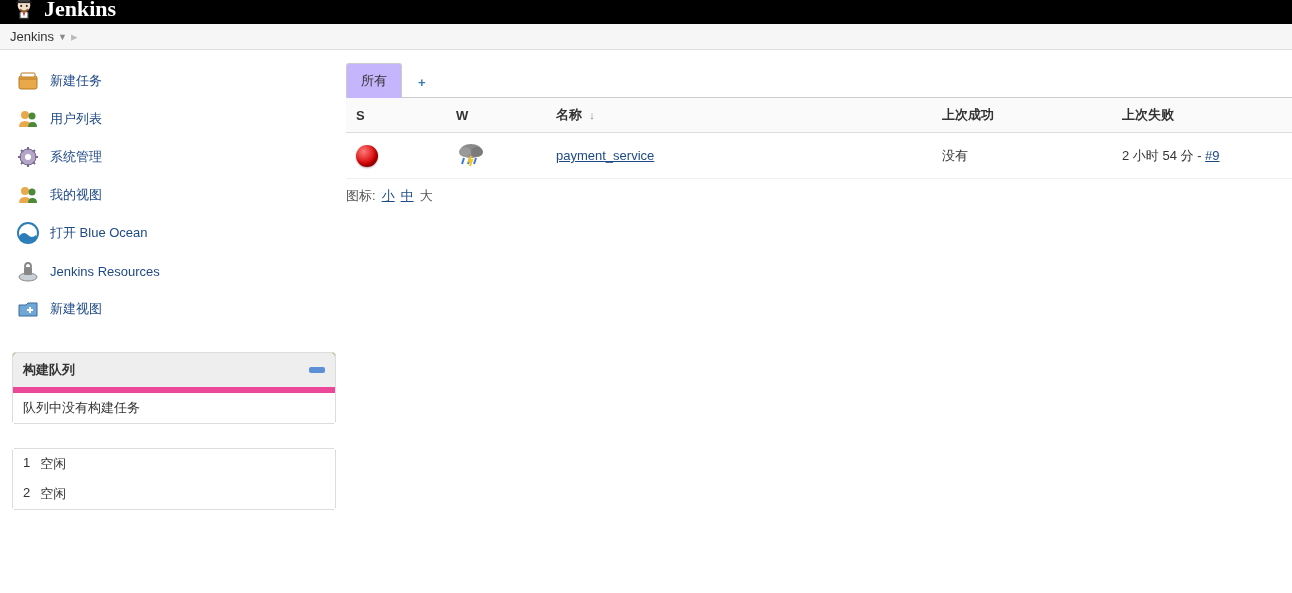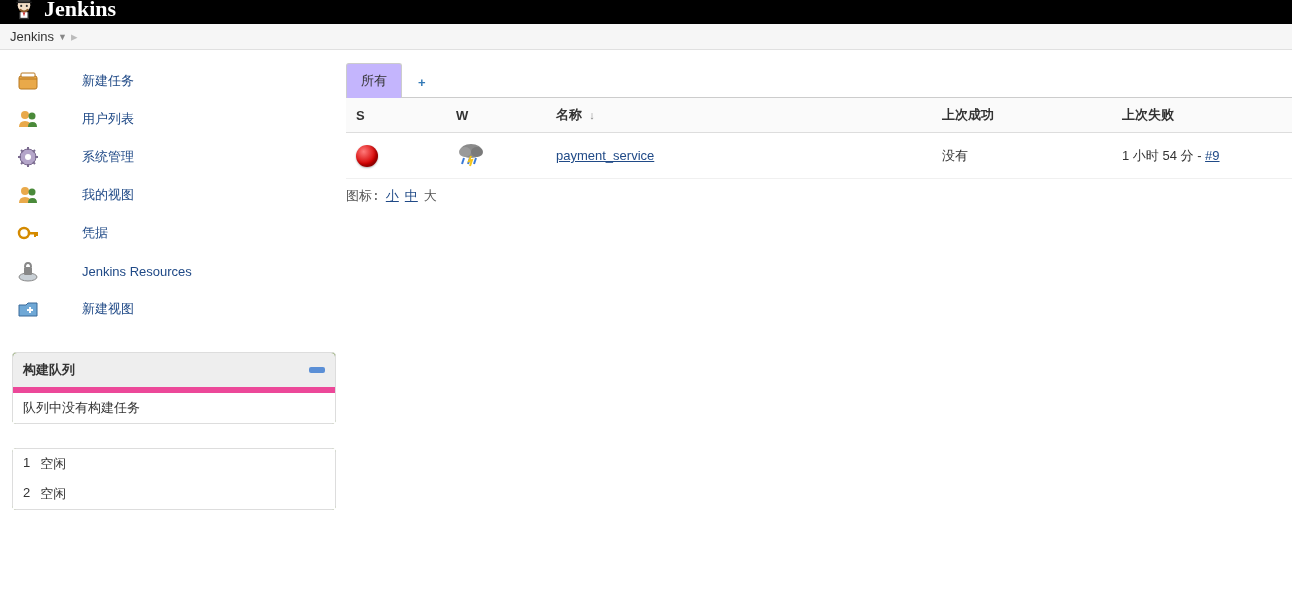--- a/index.html
+++ b/index.html
@@ -18,21 +18,21 @@
 .breadcrumb-sep { color: #bbb; }
 
 
 .main-container { display: flex; }
 .side-panel { width: 340px; padding: 12px 4px 12px 12px; }
 .main-panel { flex: 1; padding: 12px 0 12px 0; }
 
 
 .tasks { list-style: none; margin-bottom: 24px; }
 .tasks li { padding: 7px 4px; display: flex; align-items: center; gap: 10px; }
-.tasks li a { cursor: pointer; margin-left: 32px; }
+.tasks li a { cursor: pointer; }
 .task-icon { width: 24px; height: 24px; display: inline-flex; align-items: center; justify-content: center; flex-shrink: 0; }
 
 
 .pane-frame { border: 1px solid #ddd; background: #4d7c0f; margin-bottom: 24px; border-radius: 4px; }
 .pane-header { padding: 8px 10px; font-weight: bold; display: flex; justify-content: space-between; align-items: center; background: #eee; border-radius: 4px 4px 0 0; }
 .pane-header a { font-weight: bold; text-decoration: underline; }
 .pane-row { padding: 6px 10px; border-top: 6px solid #ec4899; background: #fff; }
 .collapse-icon { width: 16px; height: 6px; background: #5b8fd6; border-radius: 2px; cursor: pointer; }
 
 .exec-row { display: flex; gap: 10px; padding: 6px 10px; background: #fff; }
@@ -45,21 +45,21 @@
 
 .project-table { width: calc(100% - 6px); margin-left: 6px; border-collapse: collapse; }
 .project-table th { text-align: left; padding: 8px 10px; font-weight: bold; border-bottom: 1px solid #ddd; background: #fafafa; }
 .project-table td { padding: 8px 10px; border-bottom: 1px solid #f0f0f0; }
 .project-table td a { text-decoration: underline; }
 .sort-arrow { color: #888; font-size: 11px; }
 
 .status-ball { width: 22px; height: 22px; border-radius: 50%; background: radial-gradient(circle at 35% 30%, #ff7a7a, #d40000 60%, #a00 100%); box-shadow: inset -2px -2px 3px rgba(0,0,0,0.3), 0 1px 2px rgba(0,0,0,0.3); }
 
 
-.icon-size-row { padding: 8px 6px; color: #555; display: flex; align-items: center; gap: 6px; font-family: Liberation Mono, monospace; }
+.icon-size-row { padding: 8px 6px; color: #555; display: flex; align-items: center; gap: 6px; }
 .icon-size-row a { text-decoration: underline; }
 </style>
 </head>
 <body>
 
 <div class="header">
   <div class="header-logo">
     <svg viewBox="0 0 40 40">
       <circle cx="20" cy="16" r="9" fill="#f4e0c9"></circle>
       <rect x="11" y="6" width="18" height="6" rx="3" fill="#444"></rect>
@@ -132,27 +132,25 @@
               <circle cx="16" cy="9" r="3.5" fill="#4a8a3a"></circle>
               <path d="M3 20 Q3 14 9 14 Q15 14 15 20 Z" fill="#e9a94a"></path>
               <path d="M12 20 Q12 15 16.5 15 Q21 15 21 20 Z" fill="#4a8a3a"></path>
             </svg>
         </span>
         <a>我的视图</a>
       </li>
       <li>
         <span class="task-icon">
           <svg width="24" height="24" viewBox="0 0 24 24">
-              <circle cx="8" cy="12" r="5" fill="none" stroke="#d48a00" stroke-width="2.5"></circle>
-              <rect x="12" y="11" width="10" height="2.5" fill="#d48a00"></rect>
-              <rect x="18" y="11" width="2" height="5" fill="#d48a00"></rect>
-              <rect x="20" y="11" width="2" height="4" fill="#d48a00"></rect>
-            </svg>
-        </span>
-        <a>凭据</a>
+              <circle cx="12" cy="12" r="10" fill="#fff" stroke="#2a7db8" stroke-width="2"></circle>
+              <path d="M4 14 Q8 10 12 14 Q16 18 20 14 L20 20 Q12 22 4 20 Z" fill="#2a7db8"></path>
+            </svg>
+        </span>
+        <a>打开 Blue Ocean</a>
       </li>
       <li>
         <span class="task-icon">
           <svg width="24" height="24" viewBox="0 0 24 24">
               <ellipse cx="12" cy="18" rx="9" ry="4" fill="#c9d0d6" stroke="#888"></ellipse>
               <rect x="8" y="8" width="8" height="8" rx="1" fill="#888"></rect>
               <path d="M9 8 Q9 4 12 4 Q15 4 15 8" fill="none" stroke="#888" stroke-width="2"></path>
             </svg>
         </span>
         <a>Jenkins Resources</a>
@@ -219,21 +217,21 @@
                   <line x1="8" y1="17" x2="6" y2="23" stroke="#3a7ad6" stroke-width="2"></line>
                   <line x1="14" y1="17" x2="12" y2="23" stroke="#3a7ad6" stroke-width="2"></line>
                   <line x1="20" y1="17" x2="18" y2="23" stroke="#3a7ad6" stroke-width="2"></line>
                   <path d="M15 15 L13 20 L16 19 L14 25" stroke="#f5c518" stroke-width="2" fill="none"></path>
                 </svg>
             </span>
           </td>
           <td><a>payment_service</a></td>
           <td>没有</td>
           <td>
-            <span>1 小时 54 分 - </span><a>#9</a>
+            <span>2 小时 54 分 - </span><a>#9</a>
           </td>
         </tr>
       </tbody>
     </table>
 
     <div class="icon-size-row">
       <span>图标:</span>
       <a>小</a>
       <a>中</a>
       <span>大</span>

